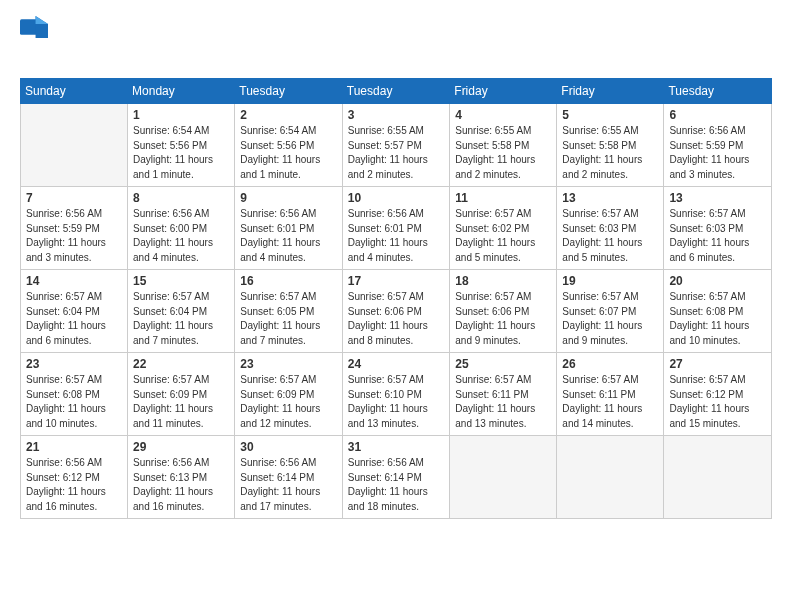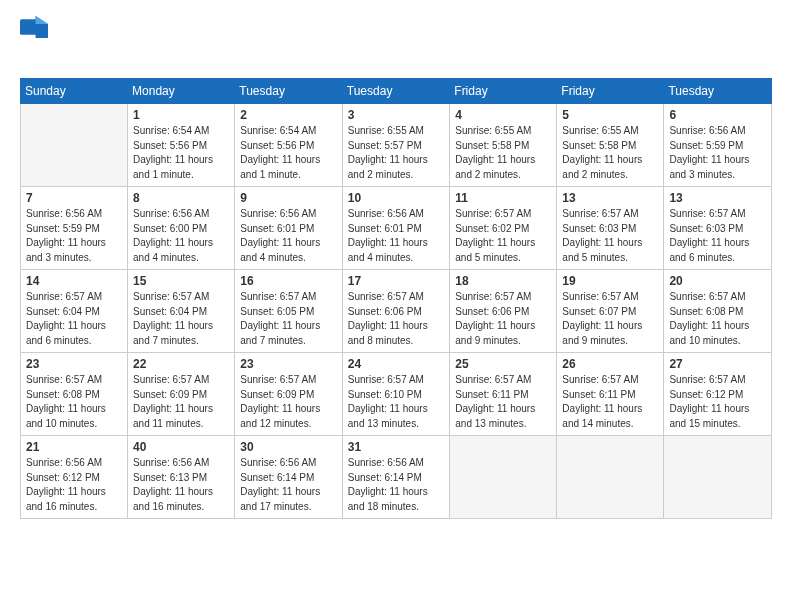--- a/index.html
+++ b/index.html
@@ -243,21 +243,21 @@
             <div class="day-number">27</div>
             <div class="day-info">Sunrise: 6:57 AM<br>Sunset: 6:12 PM<br>Daylight: 11 hours and 15 minutes.</div>
           </td>
         </tr>
         <tr>
           <td>
             <div class="day-number">21</div>
             <div class="day-info">Sunrise: 6:56 AM<br>Sunset: 6:12 PM<br>Daylight: 11 hours and 16 minutes.</div>
           </td>
           <td>
-            <div class="day-number">40</div>
+            <div class="day-number">29</div>
             <div class="day-info">Sunrise: 6:56 AM<br>Sunset: 6:13 PM<br>Daylight: 11 hours and 16 minutes.</div>
           </td>
           <td>
             <div class="day-number">30</div>
             <div class="day-info">Sunrise: 6:56 AM<br>Sunset: 6:14 PM<br>Daylight: 11 hours and 17 minutes.</div>
           </td>
           <td>
             <div class="day-number">31</div>
             <div class="day-info">Sunrise: 6:56 AM<br>Sunset: 6:14 PM<br>Daylight: 11 hours and 18 minutes.</div>
           </td>

